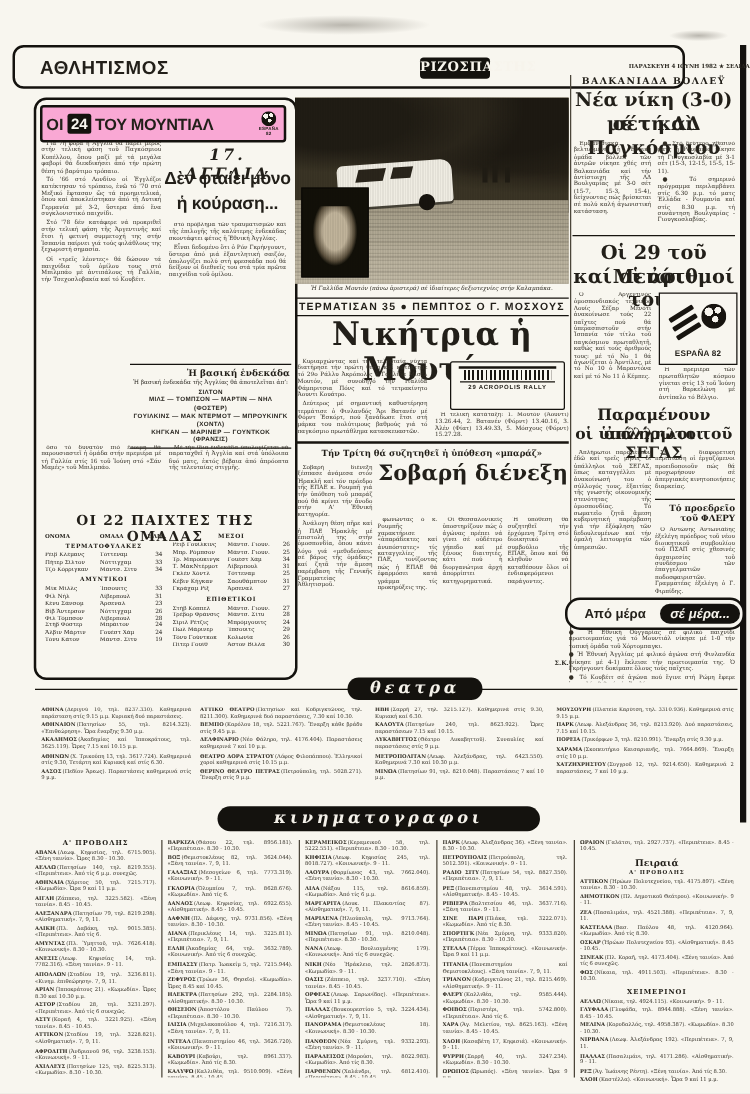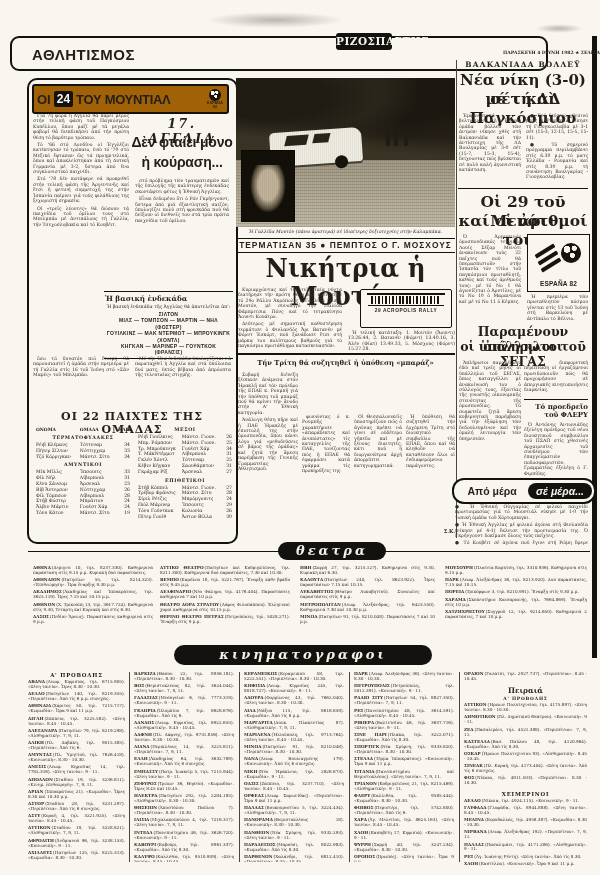--- a/index.html
+++ b/index.html
@@ -12,34 +12,34 @@
   .sans{font-family:"Liberation Sans",sans-serif;}
   
   .mast-box{border:2px solid #14120e;border-radius:9px;}
   .brand-box{background:#14120e;color:#f7f4ec;border-radius:3px;text-align:center;
              font:bold 10.5px/17px "DejaVu Serif",serif;letter-spacing:.5px;}
   .dateline{font:bold 4.5px "DejaVu Serif",serif;white-space:nowrap;color:#2c2921;}
   .smudge{background:radial-gradient(ellipse at center,rgba(70,65,55,.35),rgba(70,65,55,0) 70%);}
   .rbar{background:#14120e;}
   
   .story-box{border:2px solid #14120e;border-radius:10px;}
-  .mund-strip{border:2px solid #14120e;border-radius:3px;display:flex;align-items:center;gap:3px;padding:1px 3px;background:#a16207;}
+  .mund-strip{border:2px solid #14120e;border-radius:3px;display:flex;align-items:center;gap:3px;padding:1px 3px;background:#f9a8d4;}
   .mund-oi{font:bold 13px "Liberation Sans",sans-serif;}
   .mund-24{background:#14120e;color:#f8f6ef;font:bold 12px "Liberation Sans",sans-serif;padding:1px 3px;border-radius:2px;}
   .mund-rest{font:bold 13px "Liberation Sans",sans-serif;letter-spacing:-.3px;flex:1;}
   .ball{border-radius:50%;background:
      radial-gradient(circle at 30% 32%,#f6f3ec 0 17%,transparent 18%),
      radial-gradient(circle at 66% 26%,#f6f3ec 0 13%,transparent 14%),
      radial-gradient(circle at 56% 62%,#f6f3ec 0 15%,transparent 16%),
      #17140f;}
   .esp-lbl{font:bold 3.6px "Liberation Sans",sans-serif;text-align:center;letter-spacing:.2px;}
   .entry-no{font:600 12.5px "DejaVu Serif",serif;letter-spacing:2.5px;text-align:center;}
   .mund-hl{font:bold 14px/17px "Liberation Sans",sans-serif;text-align:center;letter-spacing:-.2px;}
   .eleven{border-top:1.2px solid #14120e;border-bottom:1.2px solid #14120e;padding:2px 1px;}
-  .el-title{font:bold 7.2px "DejaVu Serif",serif;text-align:left;margin:0 0 1px;}
+  .el-title{font:bold 7.2px "DejaVu Serif",serif;text-align:right;margin:0 0 1px;}
   .el-intro{font:4.6px "DejaVu Serif",serif;text-align:center;margin:0 0 2px;}
   .el-row{font:bold 5px/6.4px "Liberation Sans",sans-serif;text-align:center;letter-spacing:.3px;}
   
   .sq-title{font:bold 11px "DejaVu Serif",serif;text-align:center;letter-spacing:1px;}
   .sq-head{display:flex;font:bold 4.4px "DejaVu Serif",serif;margin-bottom:2px;}
   .sq-head span:nth-child(1){flex:1.15;} .sq-head span:nth-child(2){flex:1;} .sq-head span:nth-child(3){width:12px;text-align:right;}
   .sq-group{font:bold 4.7px "DejaVu Serif",serif;text-align:center;letter-spacing:.6px;margin:3px 0 2px;}
   .sq-row{display:flex;font:4.6px/5.8px "DejaVu Serif",serif;}
   .sq-n{flex:1.15;white-space:nowrap;overflow:hidden;}
   .sq-t{flex:1;white-space:nowrap;overflow:hidden;}
@@ -105,21 +105,21 @@
 <div id="page">
 
   <div class="abs smudge" style="left:205px;top:12px;width:140px;height:16px;"></div>
   <div class="abs smudge" style="left:535px;top:24px;width:48px;height:9px;"></div>
 
   <div class="abs rbar" style="left:592px;top:36px;width:5px;height:622px;"></div>
 
   <div class="abs mast-box" style="left:10px;top:36px;width:534px;height:31px;">
     <div class="abs sans" style="left:20px;top:8px;font-weight:bold;font-size:15px;letter-spacing:.5px;">ΑΘΛΗΤΙΣΜΟΣ</div>
   </div>
-  <div class="abs brand-box" style="left:336px;top:33px;width:56px;height:17px;">ΡΙΖΟΣΠΑΣΤΗΣ</div>
+  <div class="abs brand-box" style="left:336px;top:46px;width:56px;height:17px;">ΡΙΖΟΣΠΑΣΤΗΣ</div>
   <div class="abs dateline" style="left:503px;top:50px;">ΠΑΡΑΣΚΕΥΗ 4 ΙΟΥΝΗ 1982 ★ ΣΕΛΙΔΑ 10</div>
 
   <div class="abs story-box" style="left:27px;top:78px;width:207px;height:462px;"></div>
 
   <div class="abs mund-strip" style="left:32px;top:84px;width:187px;height:24px;">
     <span class="mund-oi">ΟΙ</span>
     <span class="mund-24">24</span>
     <span class="mund-rest">ΤΟΥ ΜΟΥΝΤΙΑΛ</span>
     <span style="display:block;width:18px;">
       <span class="ball" style="display:block;width:12px;height:12px;margin:0 auto;"></span>
@@ -360,20 +360,21 @@
 
   <div class="abs hr" style="left:236px;top:353px;width:219px;height:1.5px;"></div>
 
   <div class="abs kicker" style="left:240px;top:359px;width:211px;">Τήν Τρίτη θά συζητηθεῖ ἡ ὑπόθεση «μπαράζ»</div>
 
   <div class="abs t-tiny" style="left:238px;top:372px;width:60px;height:162px;">
 
   <p>Σοβαρή διένεξη ξέσπασε ἀνάμεσα στόν Ἡρακλῆ καί τόν πρόεδρο τῆς ΕΠΑΕ κ. Ρουμπῆ γιά τήν ὑπόθεση τοῦ μπαράζ πού θά κρίνει τήν ἄνοδο στήν Α' Ἐθνική κατηγορία.</p>
       <p>Ἀνάλογη θέση πῆρε καί ἡ ΠΑΕ Ἡρακλῆς μέ ἐπιστολή της στήν ὁμοσπονδία, ὅπου κάνει λόγο γιά «μεθοδεύσεις σέ βάρος τῆς ὁμάδας» καί ζητᾶ τήν ἄμεση παρέμβαση τῆς Γενικῆς Γραμματείας Ἀθλητισμοῦ.</p>
     </div>
+  <div class="abs baraz-hl" style="left:302px;top:369px;width:153px;">Σοβαρή διένεξη</div>
 
   <div class="abs t-tiny" style="left:302px;top:414px;width:48px;height:120px;">
 
   <p>φωνώντας ὁ κ. Ρουμπῆς χαρακτήρισε «ἀπαράδεκτες καί ἀνυπόστατες» τίς καταγγελίες τῆς ΠΑΕ, τονίζοντας πώς ἡ ΕΠΑΕ θά ἐφαρμόσει κατά γράμμα τίς προκηρύξεις της.</p>
     </div>
   <div class="abs t-tiny" style="left:354px;top:414px;width:48px;height:120px;">
 
   <p>Οἱ Θεσσαλονικεῖς ὑποστηρίζουν πώς ὁ ἀγώνας πρέπει νά γίνει σέ οὐδέτερο γήπεδο καί μέ ξένους διαιτητές, κάτι πού ἡ διοργανώτρια ἀρχή ἀπορρίπτει κατηγορηματικά.</p>
     </div>
   <div class="abs t-tiny" style="left:406px;top:414px;width:49px;height:112px;">

